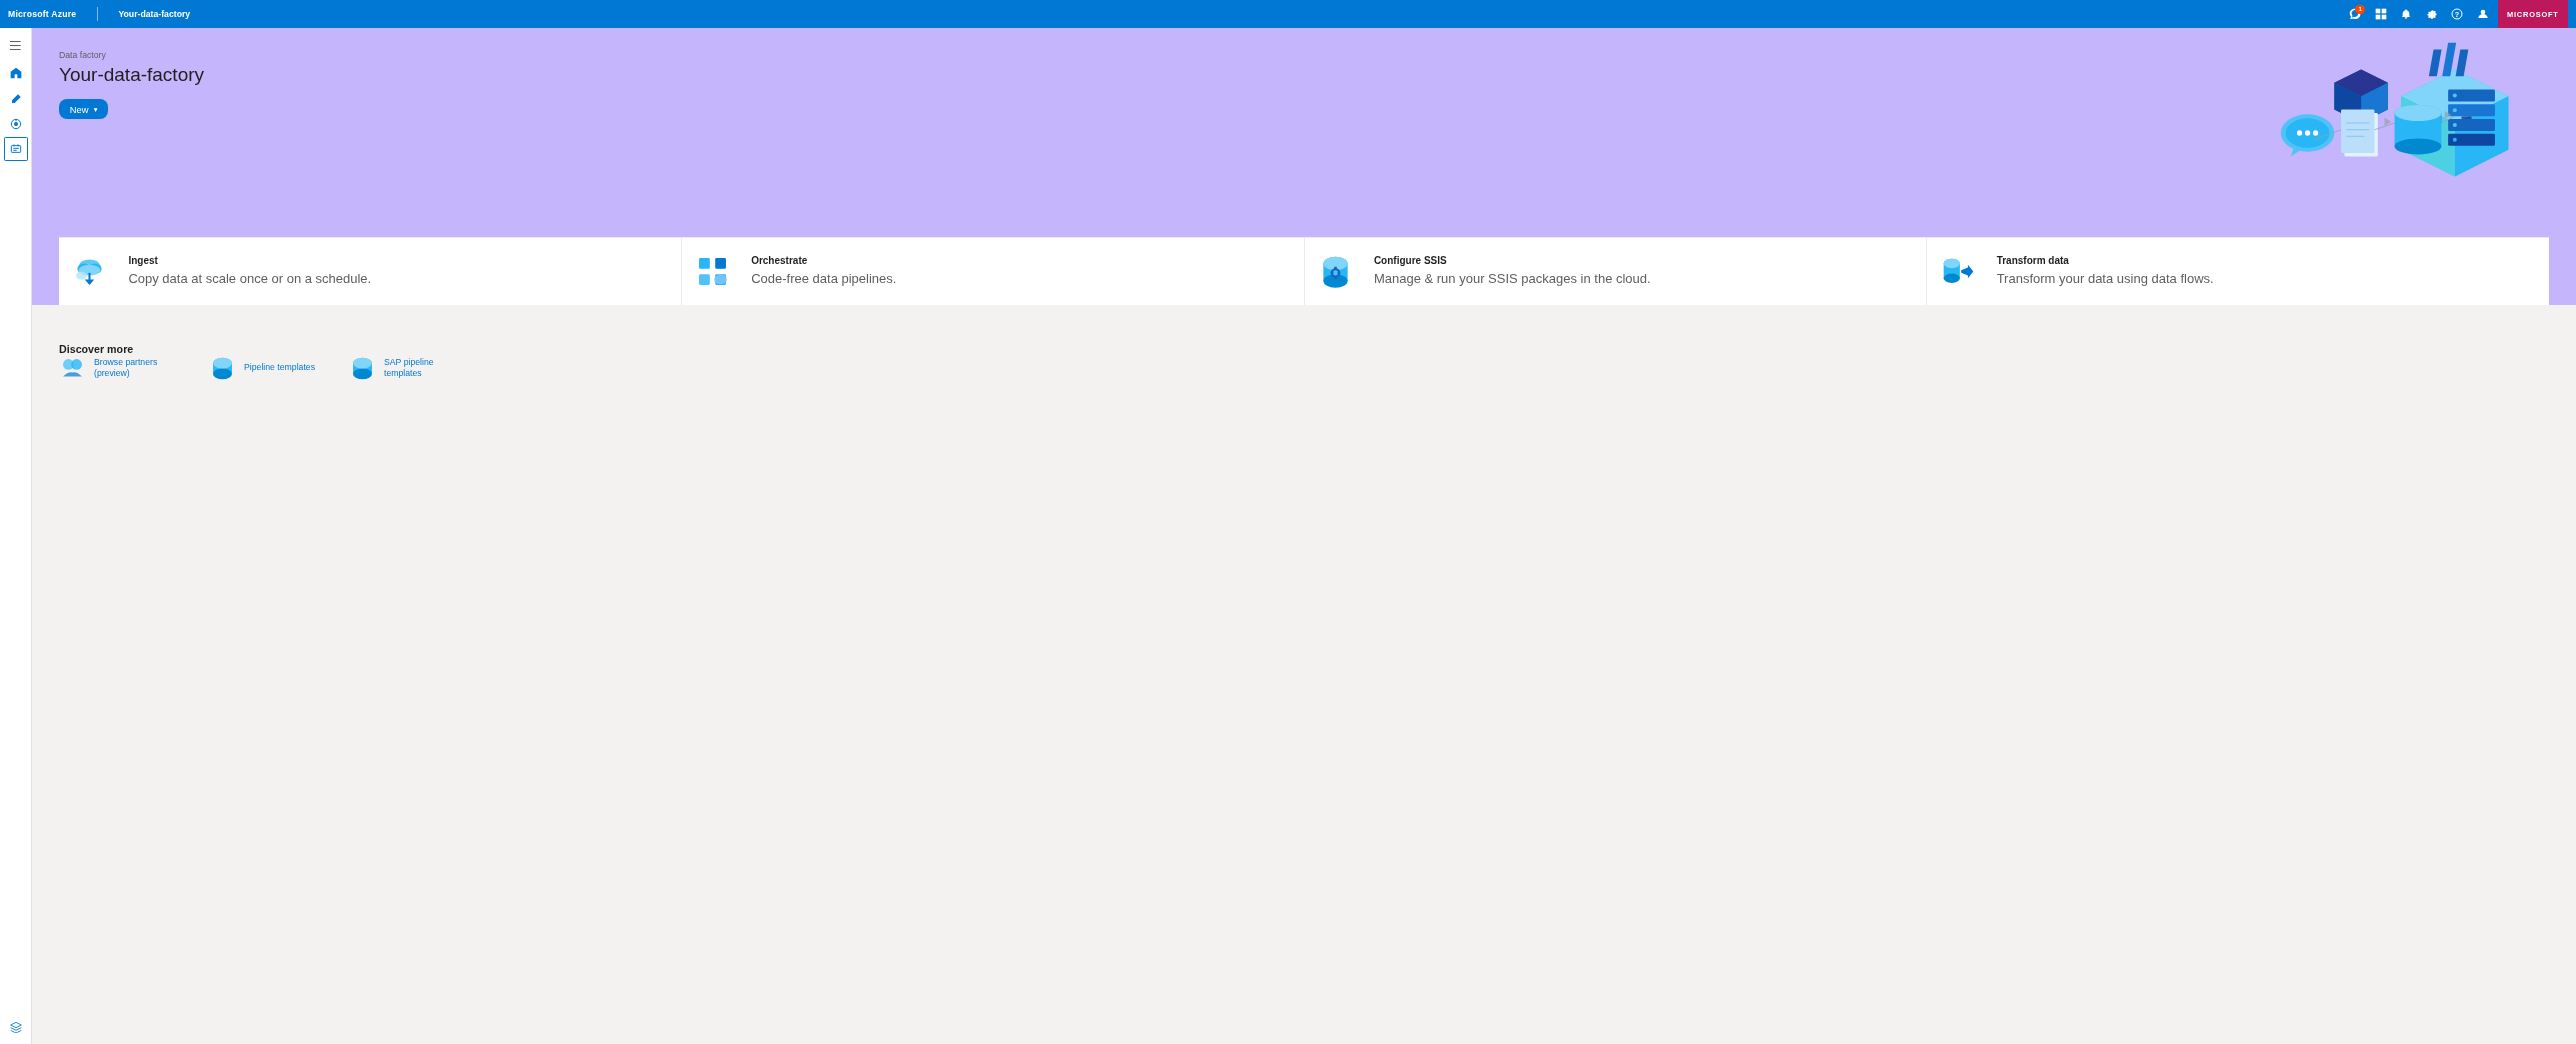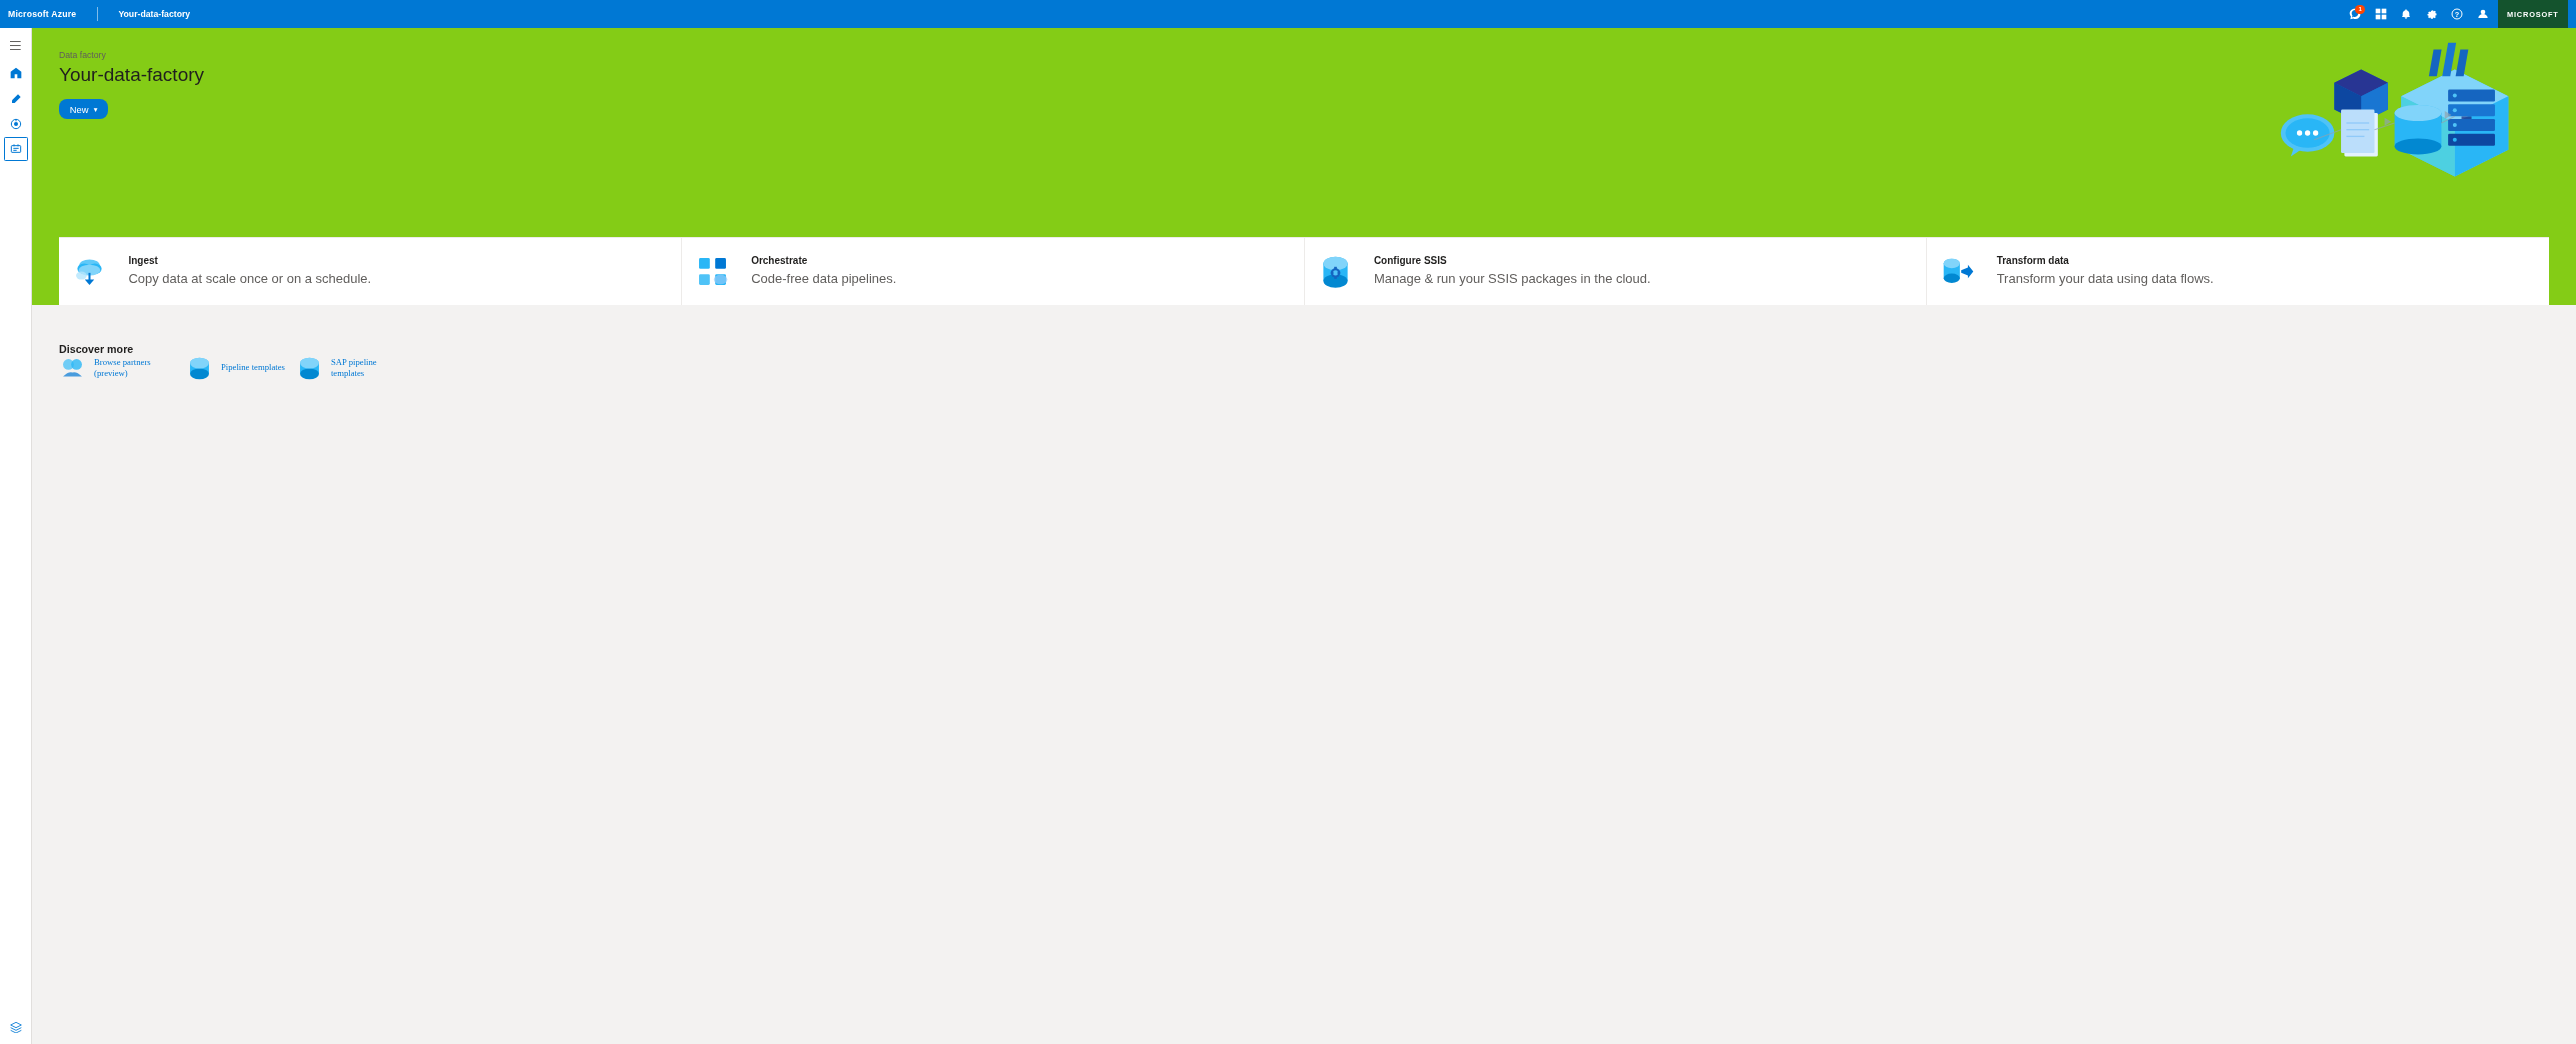--- a/index.html
+++ b/index.html
@@ -62,21 +62,21 @@
       top: 1.3px; right: 1.3px;
       background: #ff4500;
       color: white;
       font-size: 6px;
       width: 9.4px; height: 9.4px;
       border-radius: 50%;
       display: flex; align-items: center; justify-content: center;
       font-weight: 700;
     }
     .top-nav-user-btn {
-      background: #14532d;
+      background: #be185d;
       color: white;
       border: none;
       padding: 2.7px 9.4px;
       font-size: 7.4px;
       font-weight: 700;
       letter-spacing: 0.8px;
       cursor: pointer;
       height: 28px;
       margin-left: 4px;
     }
@@ -122,21 +122,21 @@
     .main {
       margin-top: 28px;
       margin-left: 32px;
       padding: 21.5px 27px;
       min-height: calc(100vh - 28px);
       background: #f3f2f1;
     }
 
     
     .hero-section {
-      background: #84cc16;
+      background: #c4b5fd;
       padding: 21.5px 27px 0 27px;
       position: relative;
       overflow: hidden;
       margin-bottom: 16px;
     }
     .hero-top {
       display: flex;
       align-items: flex-start;
       justify-content: space-between;
     }
@@ -223,23 +223,22 @@
       margin-top: 5.4px;
     }
     .discover-title {
       font-size: 10.7px;
       font-weight: 600;
       color: #201f1e;
       margin-bottom: 0;
     }
     .discover-items {
       display: flex;
-      gap: 11px;
-      align-items: center;
-      font-family: Liberation Serif, serif;
+      gap: 34px;
+      align-items: center;
     }
     .discover-item {
       display: flex;
       align-items: center;
       gap: 8px;
       cursor: pointer;
     }
     .discover-item-icon {
       width: 27px; height: 27px;
       flex-shrink: 0;

